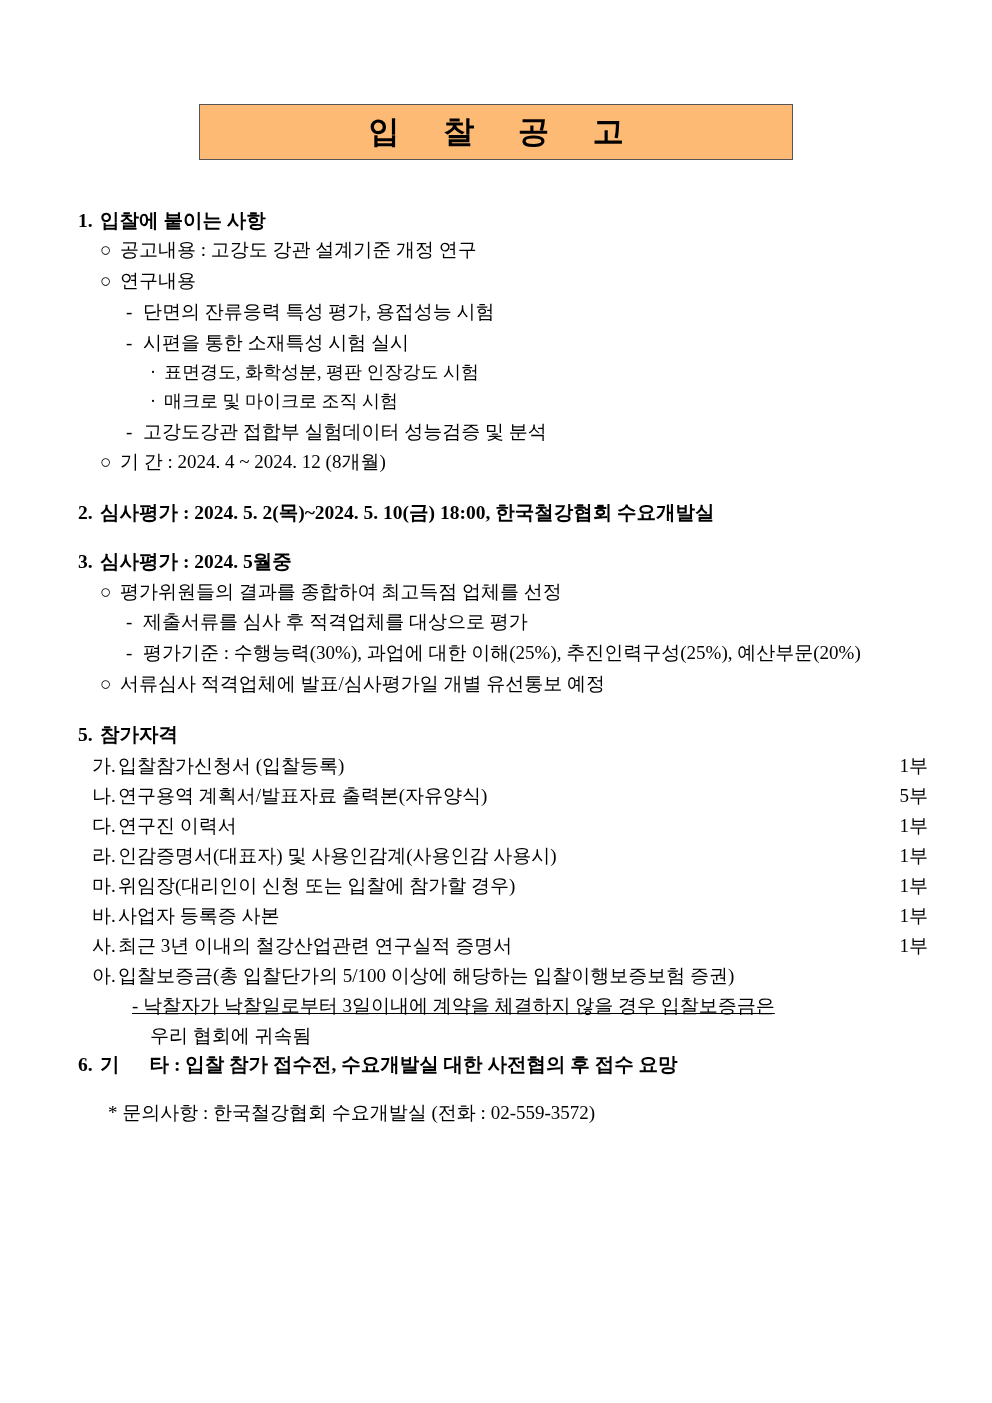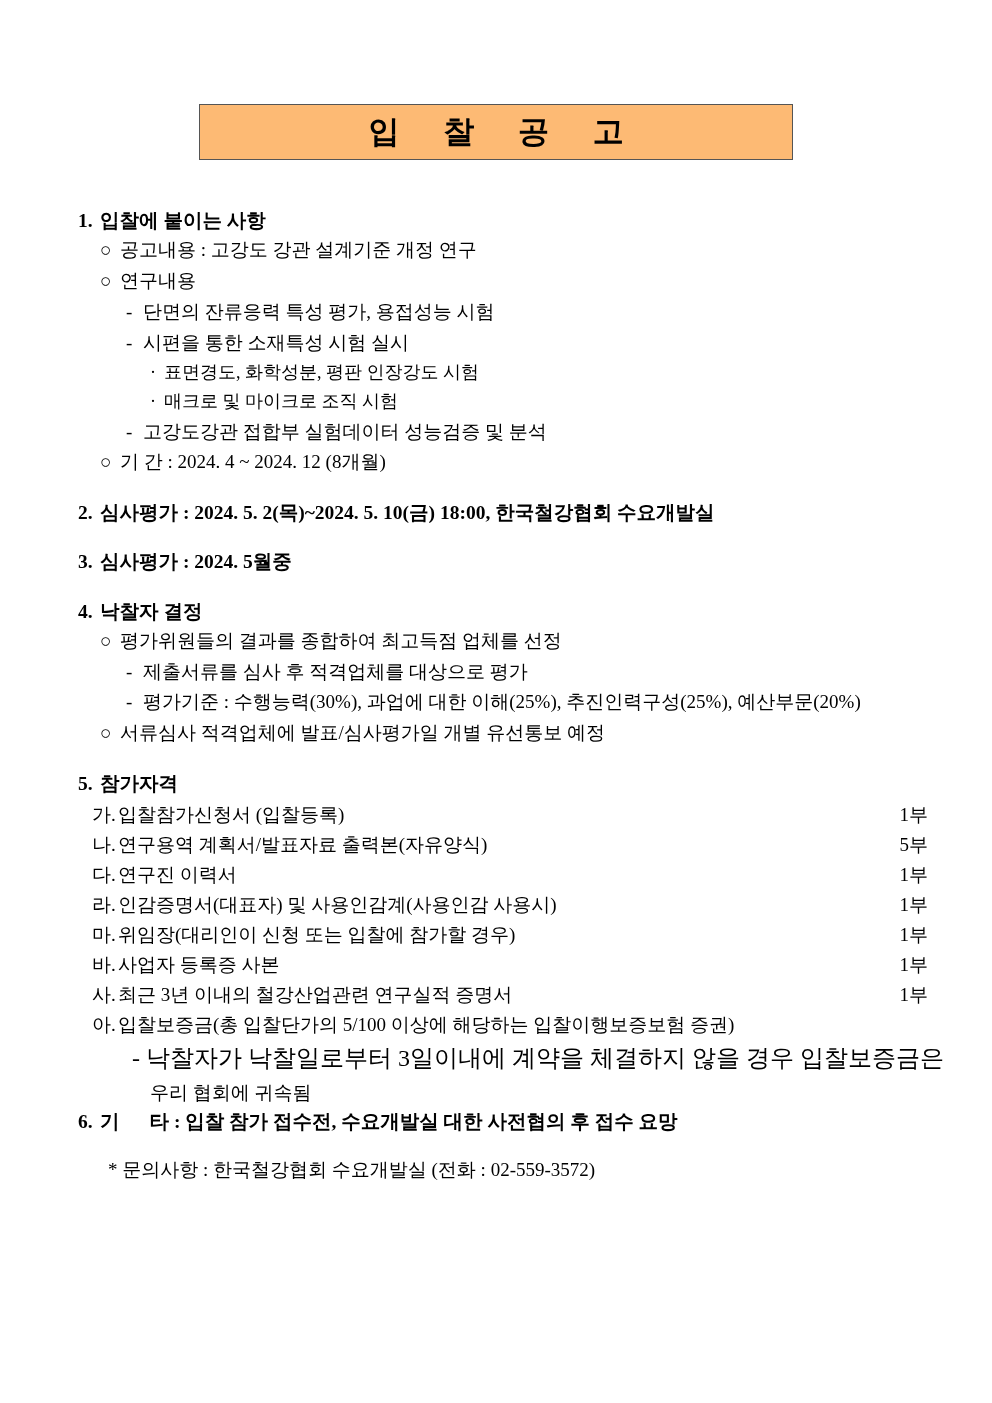--- a/index.html
+++ b/index.html
@@ -126,24 +126,25 @@
     flex: 1 1 auto;
     white-space: nowrap;
   }
   .qual-qty {
     flex: none;
     width: 86px;
     text-align: right;
     padding-left: 10px;
   }
   .qual-note {
-    font-size: 24px;
+    font-size: 19px;
     line-height: 1.55;
     padding-left: 54px;
     white-space: nowrap;
+    text-decoration: underline;
   }
   .qual-note2 {
     font-size: 19px;
     line-height: 1.55;
     padding-left: 72px;
   }
   .inquiry {
     font-size: 19px;
     line-height: 1.6;
     padding-left: 30px;
@@ -193,23 +194,20 @@
     </p>
 
     <p class="sec sec-gap">
       <span class="num">2.</span><span>심사평가</span><span class="normal"> : 2024. 5. 2(목)~2024. 5. 10(금) 18:00, 한국철강협회 수요개발실</span>
     </p>
 
     <p class="sec sec-gap">
       <span class="num">3.</span><span>심사평가</span><span class="normal"> : 2024. 5월중</span>
     </p>
 
-    <p class="sec sec-gap">
-      <span class="num">4.</span><span>낙찰자 결정</span>
-    </p>
     <p class="lv1">
       <span class="mark">○</span><span>평가위원들의 결과를 종합하여 최고득점 업체를 선정</span>
     </p>
     <p class="lv2">
       <span class="mark-dash">-</span><span>제출서류를 심사 후 적격업체를 대상으로 평가</span>
     </p>
     <p class="lv2">
       <span class="mark-dash">-</span><span>평가기준 : 수행능력(30%), 과업에 대한 이해(25%), 추진인력구성(25%), 예산부문(20%)</span>
     </p>
     <p class="lv1">

